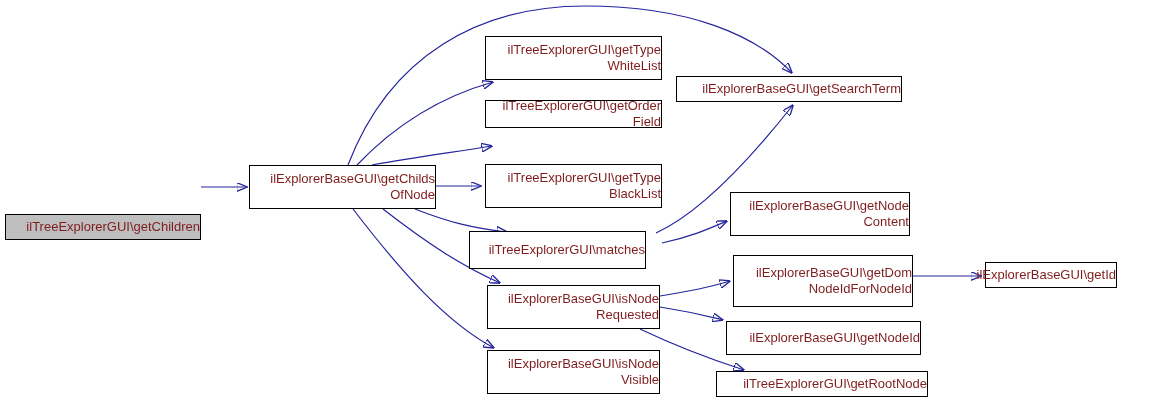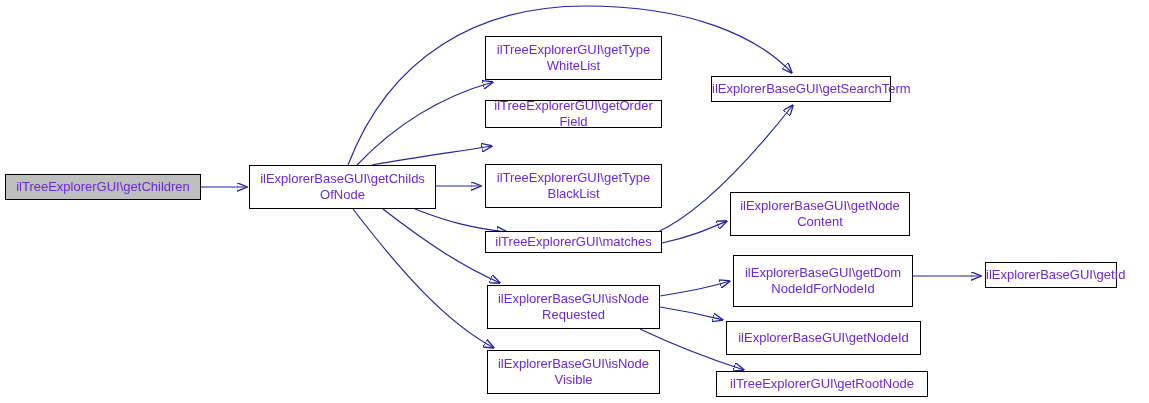--- a/index.html
+++ b/index.html
@@ -10,30 +10,31 @@
     font-family:"Liberation Sans","DejaVu Sans",sans-serif;
     overflow:hidden;
   }
   #edges{position:absolute;left:0;top:0;width:1149px;height:403px;}
   #edges path{fill:none;stroke:#24249c;stroke-width:1.2;}
   .node{
     position:absolute;
     box-sizing:border-box;
     border:1px solid #000000;
     background:#ffffff;
-    color:#6d28d9;
+    color:#7f1d1d;
     font-size:13px;
     line-height:16px;
     text-align:center;
     display:flex;
     flex-direction:column;
     justify-content:center;
     cursor:pointer;
+    align-items:flex-end;
   }
-  .node.hl{background:#bfbfbf;cursor:default;}
+  .node.hl{background:#bfbfbf;cursor:default;margin-top:40px;}
   .line{white-space:nowrap;}
 </style>
 </head>
 <body>
 
 <div id="canvas">
 
   <svg id="edges" viewBox="0 0 1149 403">
     <defs>
       <marker id="arrow" viewBox="0 0 10 8" refX="9.5" refY="4" markerWidth="11" markerHeight="9" markerUnits="userSpaceOnUse" orient="auto">
@@ -74,36 +75,36 @@
   <div class="node" style="left:485px;top:100px;width:177px;height:28px">
     <div class="line">ilTreeExplorerGUI\getOrder</div>
     <div class="line">Field</div>
   </div>
 
   <div class="node" style="left:485px;top:164px;width:177px;height:44px">
     <div class="line">ilTreeExplorerGUI\getType</div>
     <div class="line">BlackList</div>
   </div>
 
-  <div class="node" style="left:485px;top:231px;width:177px;height:22px">
+  <div class="node" style="left:469px;top:231px;width:177px;height:38px">
     <div class="line">ilTreeExplorerGUI\matches</div>
     <div class="line"></div>
   </div>
 
   <div class="node" style="left:487px;top:285px;width:173px;height:44px">
     <div class="line">ilExplorerBaseGUI\isNode</div>
     <div class="line">Requested</div>
   </div>
 
   <div class="node" style="left:487px;top:350px;width:173px;height:44px">
     <div class="line">ilExplorerBaseGUI\isNode</div>
     <div class="line">Visible</div>
   </div>
 
-  <div class="node" style="left:711px;top:76px;width:180px;height:26px">
+  <div class="node" style="left:676px;top:76px;width:226px;height:26px">
     <div class="line">ilExplorerBaseGUI\getSearchTerm</div>
     <div class="line"></div>
   </div>
 
   <div class="node" style="left:730px;top:192px;width:180px;height:44px">
     <div class="line">ilExplorerBaseGUI\getNode</div>
     <div class="line">Content</div>
   </div>
 
   <div class="node" style="left:733px;top:255px;width:180px;height:52px">

